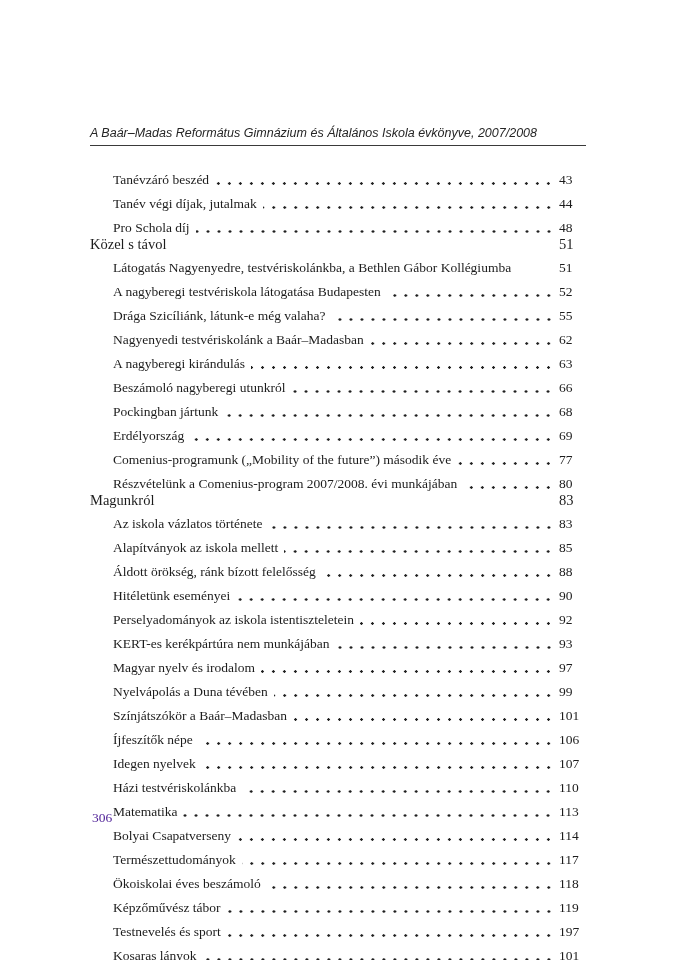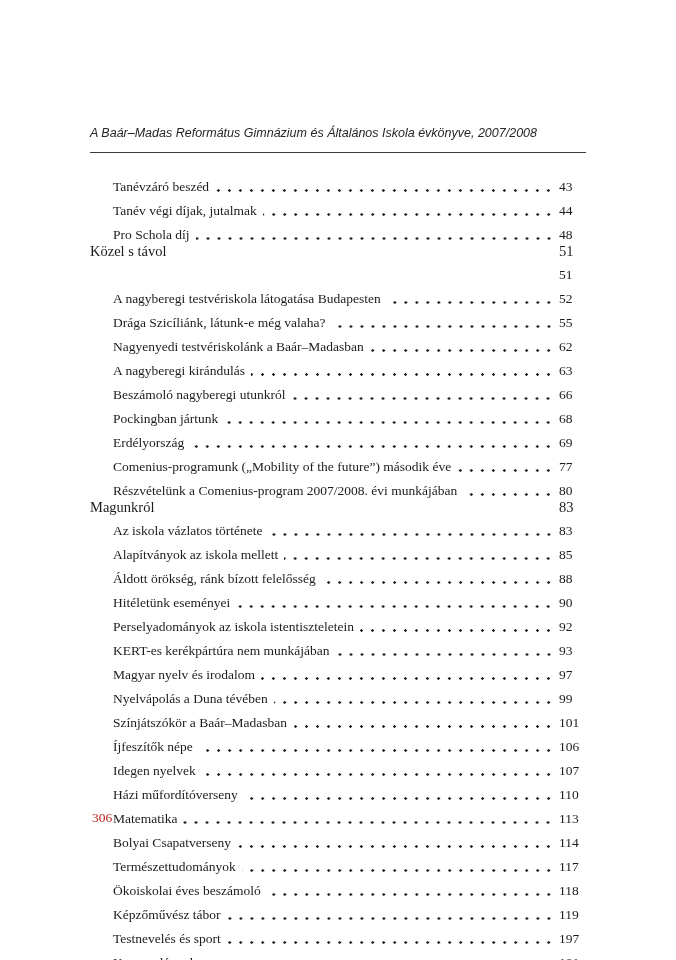--- a/index.html
+++ b/index.html
@@ -20,21 +20,21 @@
     position: absolute;
     left: 90px;
     width: 496px;
     top: 126px;
   }
   .running-head {
     font-family: "Liberation Sans", "DejaVu Sans", sans-serif;
     font-style: italic;
     font-size: 12.5px;
     color: #252525;
-    padding-bottom: 12px;
+    padding-bottom: 5px;
     border-bottom: 1.6px solid #3a3a3a;
     white-space: nowrap;
   }
   .toc-list {
     margin-top: 26px;
   }
   .row {
     display: flex;
     align-items: baseline;
     line-height: 16px;
@@ -68,21 +68,21 @@
   }
   .pnum {
     flex: 0 0 auto;
     min-width: 27px;
   }
   .folio {
     position: absolute;
     left: 92px;
     top: 810px;
     font-size: 13.5px;
-    color: #b91c1c;
+    color: #4c1d95;
   }
 </style>
 </head>
 <body>
 
 <div class="page">
   <div class="content">
     <div class="running-head">A Baár–Madas Református Gimnázium és Általános Iskola évkönyve, 2007/2008</div>
     <div class="toc-list">
         <div class="row entry">
@@ -99,20 +99,21 @@
     <span class="title">Pro Schola díj</span>
     <span class="leader"></span>
     <span class="pnum">48</span>
   </div>
         <div class="row section">
     <span class="title">Közel s távol</span>
     <span class="leader no-dots"></span>
     <span class="pnum">51</span>
   </div>
         <div class="row entry">
+    <span class="title">Látogatás Nagyenyedre, testvériskolánkba, a Bethlen Gábor Kollégiumba</span>
     <span class="leader no-dots"></span>
     <span class="pnum">51</span>
   </div>
         <div class="row entry">
     <span class="title">A nagyberegi testvériskola látogatása Budapesten</span>
     <span class="leader"></span>
     <span class="pnum">52</span>
   </div>
         <div class="row entry">
     <span class="title">Drága Szicíliánk, látunk-e még valaha?</span>
@@ -208,21 +209,21 @@
     <span class="title">Íjfeszítők népe</span>
     <span class="leader"></span>
     <span class="pnum">106</span>
   </div>
         <div class="row entry">
     <span class="title">Idegen nyelvek</span>
     <span class="leader"></span>
     <span class="pnum">107</span>
   </div>
         <div class="row entry">
-    <span class="title">Házi műfordítóverseny</span>
+    <span class="title">Házi testvériskolánkba</span>
     <span class="leader"></span>
     <span class="pnum">110</span>
   </div>
         <div class="row entry">
     <span class="title">Matematika</span>
     <span class="leader"></span>
     <span class="pnum">113</span>
   </div>
         <div class="row entry">
     <span class="title">Bolyai Csapatverseny</span>

